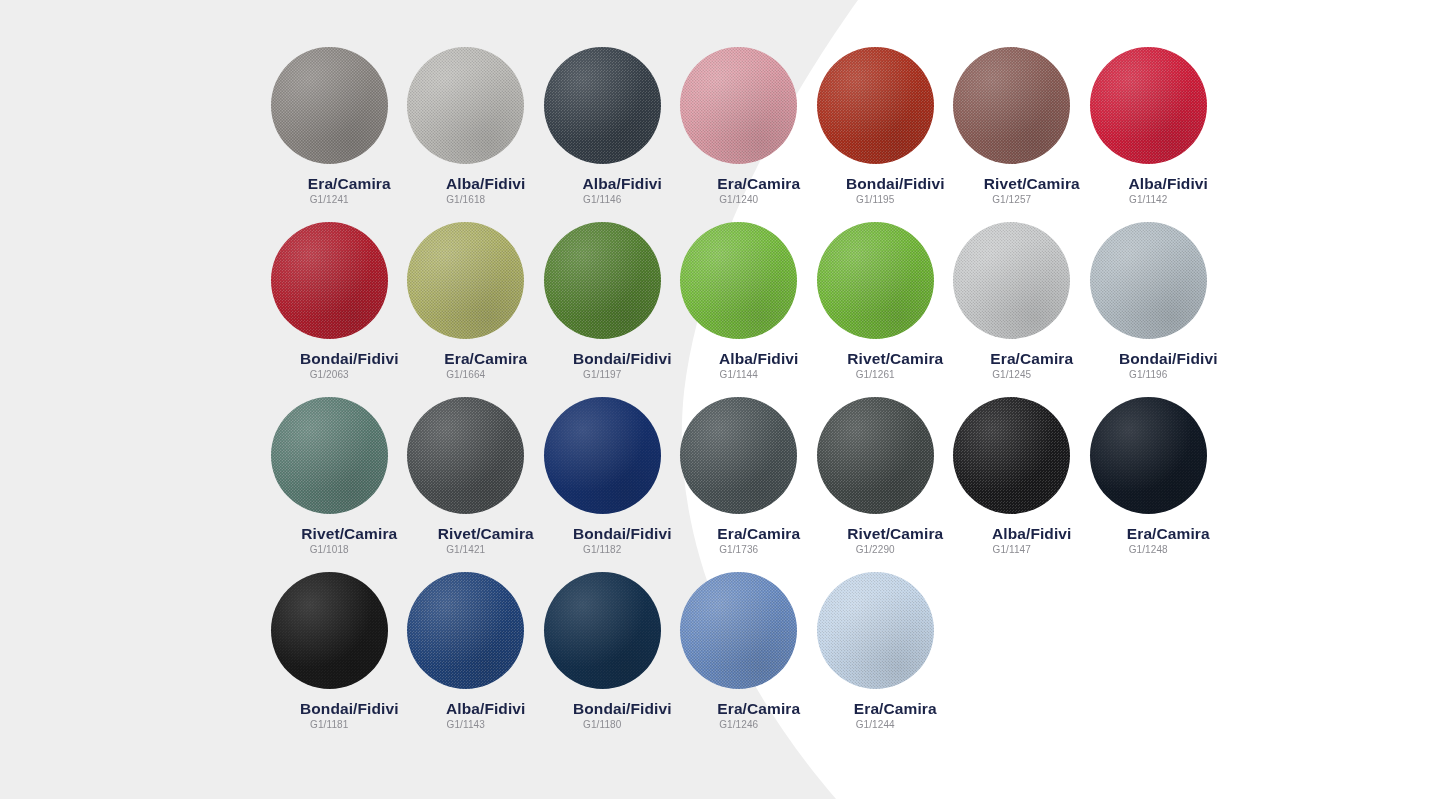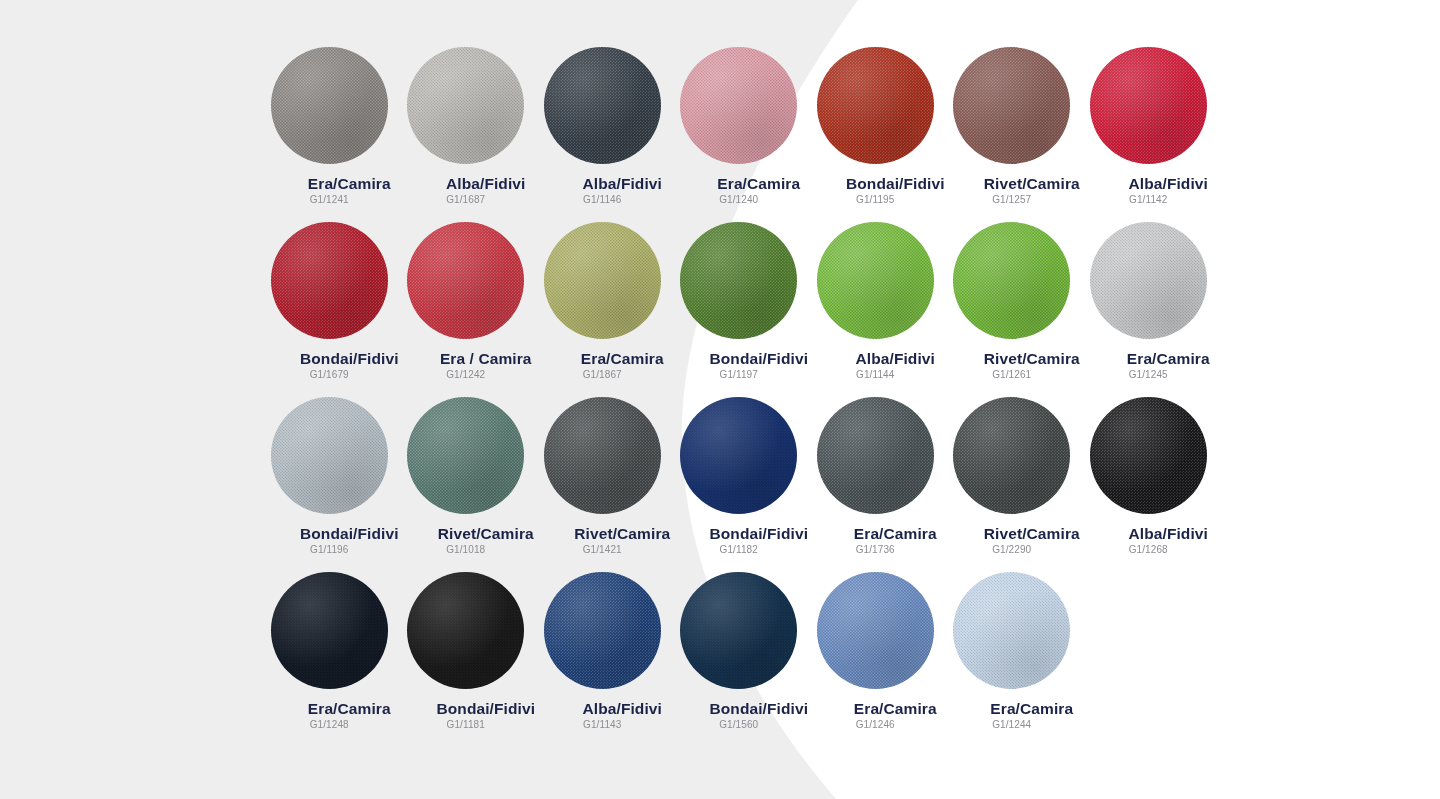--- a/index.html
+++ b/index.html
@@ -79,21 +79,21 @@
         </div>
         <div class="swatch-name">Era/Camira</div>
         <div class="swatch-code">G1/1241</div>
       </div>
       <div class="swatch-cell">
         <div class="swatch-disc" style="background: rgb(185, 184, 180);">
           <div class="tex"></div>
           <div class="shade"></div>
         </div>
         <div class="swatch-name">Alba/Fidivi</div>
-        <div class="swatch-code">G1/1687</div>
+        <div class="swatch-code">G1/1618</div>
       </div>
       <div class="swatch-cell">
         <div class="swatch-disc" style="background: rgb(56, 65, 74);">
           <div class="tex"></div>
           <div class="shade"></div>
         </div>
         <div class="swatch-name">Alba/Fidivi</div>
         <div class="swatch-code">G1/1146</div>
       </div>
       <div class="swatch-cell">
@@ -127,37 +127,29 @@
         </div>
         <div class="swatch-name">Alba/Fidivi</div>
         <div class="swatch-code">G1/1142</div>
       </div>
       <div class="swatch-cell">
         <div class="swatch-disc" style="background: rgb(176, 31, 46);">
           <div class="tex"></div>
           <div class="shade"></div>
         </div>
         <div class="swatch-name">Bondai/Fidivi</div>
-        <div class="swatch-code">G1/1679</div>
-      </div>
-      <div class="swatch-cell">
-        <div class="swatch-disc" style="background: rgb(199, 56, 69);">
-          <div class="tex"></div>
-          <div class="shade"></div>
-        </div>
-        <div class="swatch-name">Era / Camira</div>
-        <div class="swatch-code">G1/1242</div>
+        <div class="swatch-code">G1/2063</div>
       </div>
       <div class="swatch-cell">
         <div class="swatch-disc" style="background: rgb(172, 175, 104);">
           <div class="tex"></div>
           <div class="shade"></div>
         </div>
         <div class="swatch-name">Era/Camira</div>
-        <div class="swatch-code">G1/1867</div>
+        <div class="swatch-code">G1/1664</div>
       </div>
       <div class="swatch-cell">
         <div class="swatch-disc" style="background: rgb(84, 128, 50);">
           <div class="tex"></div>
           <div class="shade"></div>
         </div>
         <div class="swatch-name">Bondai/Fidivi</div>
         <div class="swatch-code">G1/1197</div>
       </div>
       <div class="swatch-cell">
@@ -231,21 +223,21 @@
         </div>
         <div class="swatch-name">Rivet/Camira</div>
         <div class="swatch-code">G1/2290</div>
       </div>
       <div class="swatch-cell">
         <div class="swatch-disc" style="background: rgb(28, 28, 30);">
           <div class="tex"></div>
           <div class="shade"></div>
         </div>
         <div class="swatch-name">Alba/Fidivi</div>
-        <div class="swatch-code">G1/1268</div>
+        <div class="swatch-code">G1/1147</div>
       </div>
       <div class="swatch-cell">
         <div class="swatch-disc" style="background: rgb(18, 26, 37);">
           <div class="tex" style="opacity: 0.08;"></div>
           <div class="shade"></div>
         </div>
         <div class="swatch-name">Era/Camira</div>
         <div class="swatch-code">G1/1248</div>
       </div>
       <div class="swatch-cell">
@@ -263,21 +255,21 @@
         </div>
         <div class="swatch-name">Alba/Fidivi</div>
         <div class="swatch-code">G1/1143</div>
       </div>
       <div class="swatch-cell">
         <div class="swatch-disc" style="background: rgb(20, 48, 76);">
           <div class="tex" style="opacity: 0.08;"></div>
           <div class="shade"></div>
         </div>
         <div class="swatch-name">Bondai/Fidivi</div>
-        <div class="swatch-code">G1/1560</div>
+        <div class="swatch-code">G1/1180</div>
       </div>
       <div class="swatch-cell">
         <div class="swatch-disc" style="background: rgb(106, 139, 192);">
           <div class="tex"></div>
           <div class="shade"></div>
         </div>
         <div class="swatch-name">Era/Camira</div>
         <div class="swatch-code">G1/1246</div>
       </div>
       <div class="swatch-cell">

